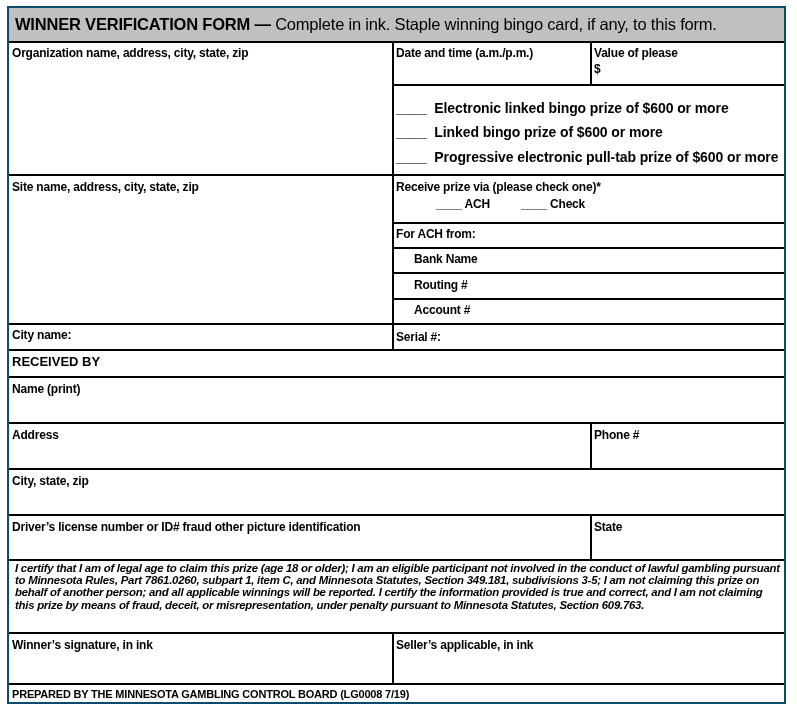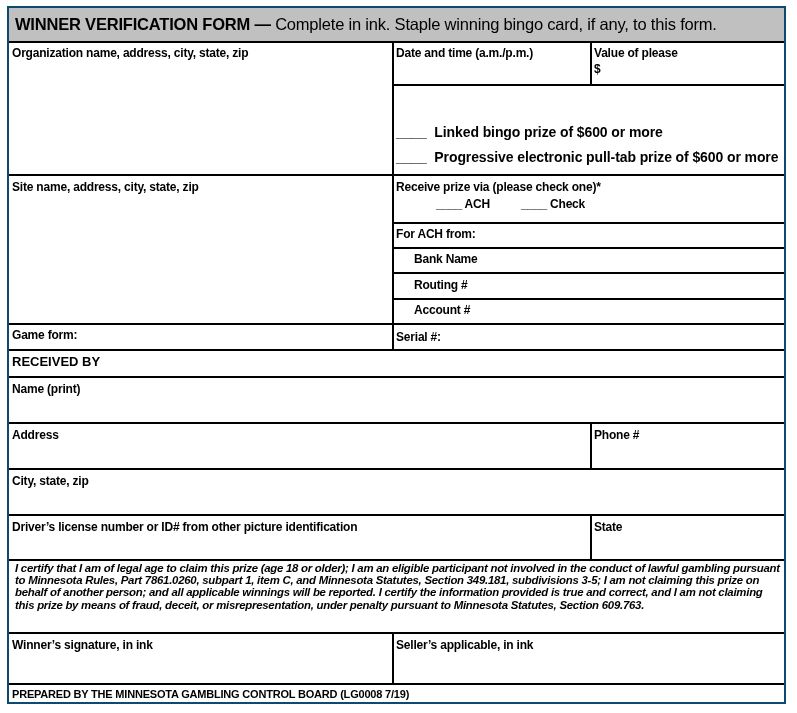--- a/index.html
+++ b/index.html
@@ -54,20 +54,23 @@
   <div class="field" style="left:2px;top:35px;width:380px;height:130px"></div>
   <div class="lbl" style="left:3px;top:38px">Organization name, address, city, state, zip</div>
 
   <div class="field" style="left:386px;top:35px;width:194px;height:40px"></div>
   <div class="lbl" style="left:387px;top:38px">Date and time (a.m./p.m.)</div>
 
   <div class="field" style="left:584px;top:35px;width:190px;height:40px"></div>
   <div class="lbl" style="left:585px;top:38px">Value of please</div>
   <div class="lbl" style="left:585px;top:54px">$</div>
 
+  <div class="opt" style="left:387px;top:92px">
+    <span>____</span>&nbsp;&nbsp;<span>Electronic linked bingo prize of $600 or more</span>
+  </div>
   <div class="opt" style="left:387px;top:116px">
     <span>____</span>&nbsp;&nbsp;<span>Linked bingo prize of $600 or more</span>
   </div>
   <div class="opt" style="left:387px;top:141px">
     <span>____</span>&nbsp;&nbsp;<span>Progressive electronic pull-tab prize of $600 or more</span>
   </div>
 
   <div class="field" style="left:2px;top:168px;width:380px;height:146px"></div>
   <div class="lbl" style="left:387px;top:172px">Receive prize via (please check one)*</div>
 
@@ -81,38 +84,38 @@
 
   <div class="lbl" style="left:387px;top:219px">For ACH from:</div>
   <div class="field" style="left:386px;top:241px;width:388px;height:22px"></div>
   <div class="lbl" style="left:405px;top:244px">Bank Name</div>
   <div class="field" style="left:386px;top:266px;width:388px;height:23px"></div>
   <div class="lbl" style="left:405px;top:270px">Routing #</div>
   <div class="field" style="left:386px;top:292px;width:388px;height:22px"></div>
   <div class="lbl" style="left:405px;top:295px">Account #</div>
 
   <div class="field" style="left:2px;top:317px;width:380px;height:23px"></div>
-  <div class="lbl" style="left:3px;top:320px">Game form:</div>
+  <div class="lbl" style="left:3px;top:320px">City name:</div>
   <div class="field" style="left:386px;top:317px;width:388px;height:23px"></div>
   <div class="lbl" style="left:387px;top:322px">Serial #:</div>
 
   <div class="section" style="left:3px;top:346px">RECEIVED BY</div>
   <div class="field" style="left:2px;top:370px;width:772px;height:43px"></div>
   <div class="lbl" style="left:3px;top:374px">Name (print)</div>
 
   <div class="field" style="left:2px;top:416px;width:578px;height:43px"></div>
   <div class="lbl" style="left:3px;top:420px">Address</div>
   <div class="field" style="left:584px;top:416px;width:190px;height:43px"></div>
   <div class="lbl" style="left:585px;top:420px">Phone #</div>
 
   <div class="field" style="left:2px;top:462px;width:772px;height:43px"></div>
   <div class="lbl" style="left:3px;top:466px">City, state, zip</div>
 
   <div class="field" style="left:2px;top:508px;width:578px;height:42px"></div>
-  <div class="lbl" style="left:3px;top:512px">Driver’s license number or ID# from other picture identification</div>
+  <div class="lbl" style="left:3px;top:512px">Driver’s license number or ID# fraud other picture identification</div>
   <div class="field" style="left:584px;top:508px;width:190px;height:42px"></div>
   <div class="lbl" style="left:585px;top:512px">State</div>
 
   <div class="cert">I certify that I am of legal age to claim this prize (age 18 or older); I am an eligible participant not involved in the conduct of lawful gambling pursuant to Minnesota Rules, Part 7861.0260, subpart 1, item C, and Minnesota Statutes, Section 349.181, subdivisions 3-5; I am not claiming this prize on behalf of another person; and all applicable winnings will be reported.  I certify the information provided is true and correct, and I am not claiming this prize by means of fraud, deceit, or misrepresentation, under penalty pursuant to Minnesota Statutes, Section 609.763.</div>
 
   <div class="field" style="left:2px;top:626px;width:380px;height:48px"></div>
   <div class="lbl" style="left:3px;top:630px">Winner’s signature, in ink</div>
   <div class="field" style="left:386px;top:626px;width:388px;height:48px"></div>
   <div class="lbl" style="left:387px;top:630px">Seller’s applicable, in ink</div>
 

